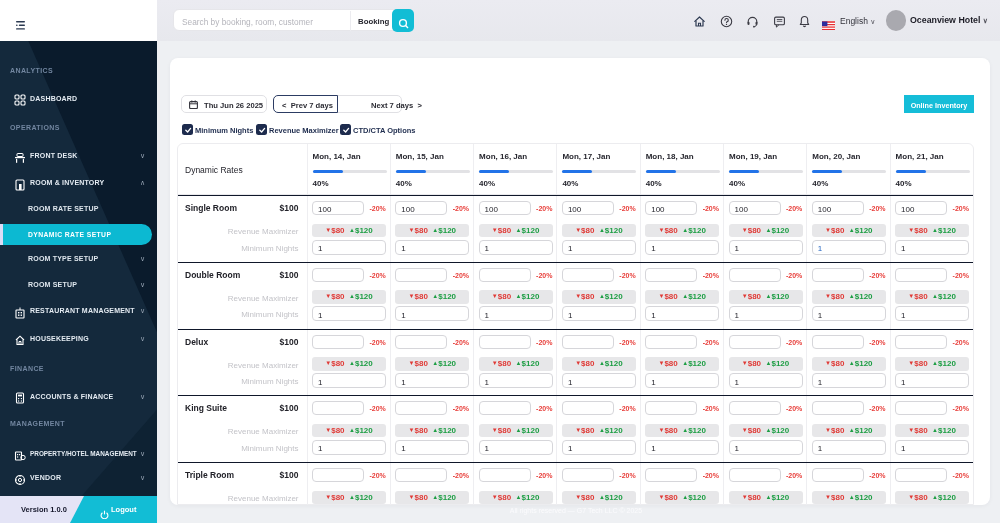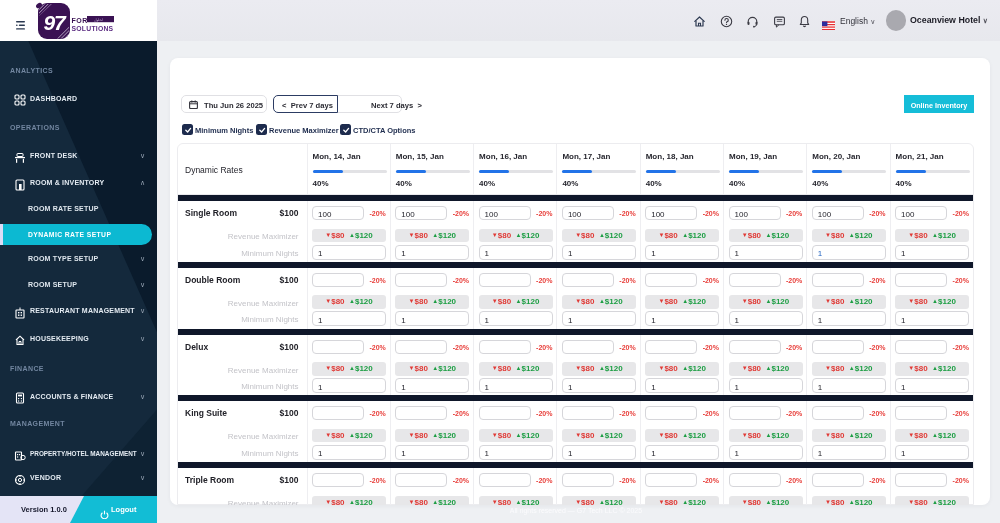--- a/index.html
+++ b/index.html
@@ -54,21 +54,21 @@
 #nextbtn span{position:absolute;left:9px;top:5px;white-space:nowrap;padding-left:24px;}
 #oibtn{position:absolute;left:734px;top:37px;width:70px;height:18px;background:#15bdd8;border-radius:0;}
 #oibtn span{position:absolute;left:0;top:5.5px;width:100%;text-align:center;font-size:7.2px;font-weight:bold;color:#fff;white-space:nowrap;}
 .cbrow{position:absolute;top:66px;height:11px;}
 .cb{position:absolute;top:0;width:11px;height:11px;background:#1d2b4d;border-radius:2.5px;}
 .cblab{position:absolute;top:1.5px;font-size:7.5px;font-weight:bold;color:#1d2b4d;white-space:nowrap;}
 
 #table{position:absolute;left:7px;top:85px;width:797px;height:362px;border:1px solid #ececef;border-radius:6px 6px 0 0;}
 .hrow{position:absolute;left:0;top:0;width:795px;height:50.5px;border-bottom:1px solid #e9e9ec;}
 .grow{position:absolute;left:0;width:795px;height:66.75px;}
-.grow.sep{border-top:6px solid #0f172a;}
+.grow.sep{border-top:1px solid #0f172a;}
 .dcell{position:absolute;top:0;height:100%;border-left:1px solid #eeeef1;}
 .dr{position:absolute;left:7px;top:21px;font-size:8.5px;font-weight:normal;color:#26262e;}
 .hdate{position:absolute;left:5px;top:8px;font-size:8px;font-weight:bold;color:#26262e;white-space:nowrap;}
 .pbar{position:absolute;left:5px;top:25.5px;width:74px;height:3.4px;border-radius:2px;background:#e2e2e5;}
 .pbar i{position:absolute;left:0;top:0;width:30px;height:3.4px;border-radius:2px;background:#2273e8;}
 .hpct{position:absolute;left:5px;top:34.5px;font-size:8px;font-weight:bold;color:#26262e;}
 .lcell{position:absolute;left:0;top:0;width:128.5px;height:100%;}
 .rname{position:absolute;left:7px;top:7px;font-size:8.5px;font-weight:bold;color:#222229;white-space:nowrap;}
 .rprice{position:absolute;right:8px;top:7px;font-size:8.5px;font-weight:bold;color:#222229;}
 .glab{position:absolute;right:8px;font-size:8px;color:#c3c3c8;white-space:nowrap;}
@@ -166,48 +166,42 @@
 <div class="navsub" style="top:240.10000000000002px">ROOM SETUP</div>
 <div class="chev" style="top:240.10000000000002px">∨</div>
 </div>
 <div id="logoarea" class="abs">
 <div class="abs" style="left:16px;top:16px;"><svg style="" width="9" height="9" viewBox="0 0 9 9">
         <rect x="0" y="0" width="9" height="1.4" rx="0.7" fill="#2a3950"></rect>
         <rect x="0" y="3.6" width="1.6" height="1.4" rx="0.7" fill="#2a3950"></rect>
         <rect x="2.8" y="3.6" width="6.2" height="1.4" rx="0.7" fill="#2a3950"></rect>
         <rect x="0" y="7.2" width="9" height="1.4" rx="0.7" fill="#2a3950"></rect>
       </svg></div>
-<div class="abs" style="left:36px;top:2px;"><svg style="" width="85" height="40" viewBox="0 0 85 40">
-        <defs>
-          <pattern id="hh" width="2.4" height="2.4" patternTransform="rotate(45)" patternUnits="userSpaceOnUse">
-            <rect width="2.4" height="2.4" fill="#3a1253"></rect>
-            <line x1="0" y1="0" x2="0" y2="2.4" stroke="#e8e2ef" stroke-width="1"></line>
-          </pattern>
-        </defs>
-        <rect x="2" y="1" width="32" height="36" rx="9" fill="#3a1253"></rect>
-        <path d="M3 14 L3 9 Q3 2.5 10 2 L16 2 L3 14 Z" fill="url(#hh)"></path>
-        <path d="M33 24 L33 29 Q33 36 26 36.5 L20 36.5 L33 24 Z" fill="url(#hh)"></path>
-        <ellipse cx="3" cy="3.5" rx="3.2" ry="2.3" fill="#3a1253" transform="rotate(-38 3 3.5)"></ellipse>
-        <text x="7.5" y="27.5" font-family="Liberation Sans" font-weight="bold" font-size="21" letter-spacing="-1.2" fill="#fff" font-style="italic">97</text>
-        <text x="35.5" y="20.5" font-family="Liberation Sans" font-weight="bold" font-size="7" fill="#3a1253" letter-spacing="0.5">FOR</text>
-        <rect x="51" y="14" width="27" height="6.2" fill="#3a1253"></rect>
-        <text x="58" y="18.6" font-family="Liberation Sans" font-size="3.5" fill="#cbb6dd">لحلول</text>
-        <text x="35.5" y="29" font-family="Liberation Sans" font-weight="bold" font-size="6.8" fill="#5c2d82" letter-spacing="0.25">SOLUTIONS</text>
-      </svg></div>
 </div>
 <div id="botbar" class="abs">
     <div class="ver"></div>
     <div class="vertxt">Version 1.0.0</div>
     <div class="abs" style="left:100px;top:9px;"><svg style="" width="9" height="9" viewBox="0 0 9 9">
         <path d="M2.4 2.7 A3.4 3.4 0 1 0 6.6 2.7" fill="none" stroke="#fff" stroke-width="1.1"></path>
         <path d="M4.5 0.7 L4.5 4.4" stroke="#fff" stroke-width="1.1"></path>
       </svg></div>
     <div class="lotxt">Logout</div>
   </div>
 <div id="topbar" class="abs">
+<div id="search">
+      <span class="ph">Search by booking, room, customer</span>
+      <div class="sep"></div>
+      <span class="bk">Booking</span>
+      <div class="btn">
+        <div class="abs" style="left:5.5px;top:6px;"><svg style="" width="11" height="11" viewBox="0 0 11 11">
+            <circle cx="5" cy="5" r="3.4" fill="none" stroke="#fff" stroke-width="1.4"></circle>
+            <path d="M7.6 7.6 L10 10" stroke="#fff" stroke-width="1.4"></path>
+          </svg></div>
+      </div>
+    </div>
 <div class="tbi" style="left:536px"><svg style="" width="13" height="13" viewBox="0 0 13 13">
         <path d="M1.8 6.4 L6.5 2.0 L11.2 6.4" fill="none" stroke="#2e3a52" stroke-width="1.2" stroke-linecap="round" stroke-linejoin="round"></path>
         <path d="M3.0 5.7 L3.0 11.0 L10.0 11.0 L10.0 5.7" fill="none" stroke="#2e3a52" stroke-width="1.2" stroke-linejoin="round"></path>
         <path d="M5.5 11.0 L5.5 8.3 L7.5 8.3 L7.5 11.0" fill="none" stroke="#2e3a52" stroke-width="1.1"></path>
       </svg></div>
 <div class="tbi" style="left:563px"><svg style="" width="13" height="13" viewBox="0 0 13 13">
         <circle cx="6.5" cy="6.5" r="5.2" fill="none" stroke="#3b3b44" stroke-width="1.1"></circle>
         <path d="M4.9 5.2 A1.7 1.7 0 1 1 6.8 6.9 L6.5 7.6" fill="none" stroke="#3b3b44" stroke-width="1.1" stroke-linecap="round"></path>
         <circle cx="6.5" cy="9.4" r="0.7" fill="#3b3b44"></circle>
       </svg></div>

